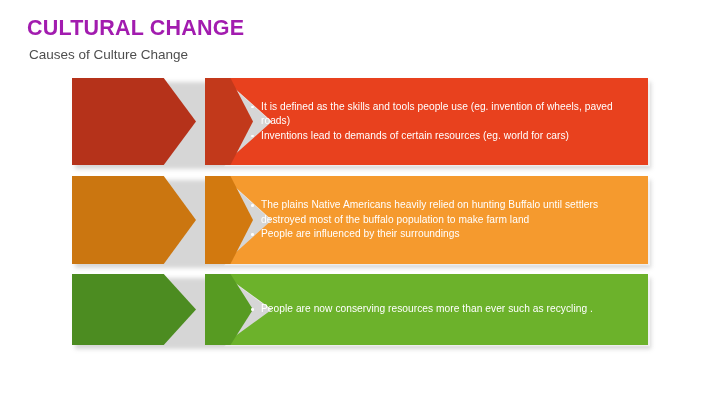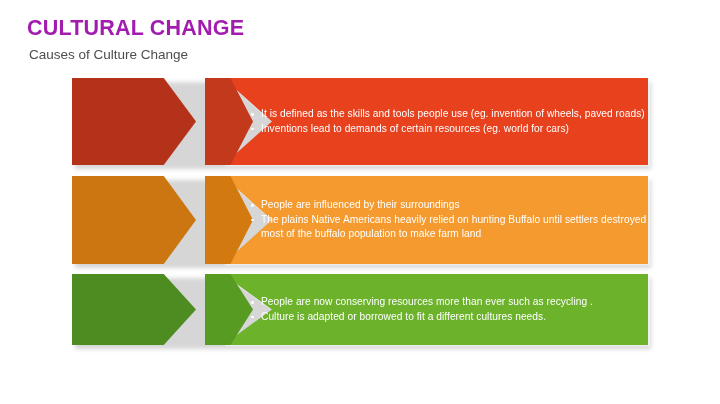--- a/index.html
+++ b/index.html
@@ -43,21 +43,20 @@
     font-weight: normal;
     color: #4e4e4e;
     white-space: nowrap;
   }
 
   
   .row {
     position: absolute;
     left: 72px;
     width: 576px;
-    padding-left: 24px;
   }
 
   
   .row-shadow {
     position: absolute;
     left: 3px;
     top: 4px;
     width: 576px;
     height: 100%;
     background: rgba(120,120,120,0.30);
@@ -183,31 +182,30 @@
         </div>
       </div>
       <div class="row" style="top: 176px; height: 88px;">
         <div class="row-shadow"></div>
         <div class="banner-edge"></div>
         <div class="banner" style="background: rgb(245, 154, 46);"></div>
         <div class="chevron-mid" style="background: rgb(210, 121, 15);"></div>
         <div class="arrow-left" style="background: rgb(203, 118, 16);"></div>
         <div class="arrow-left-label">Changing Environment</div>
         <div class="bullets">
+          <div class="bullet">The plains Native Americans heavily relied on hunting Buffalo until settlers destroyed most of the buffalo population to make farm land</div>
           <div class="bullet">People are influenced by their surroundings</div>
-          <div class="bullet">The plains Native Americans heavily relied on hunting Buffalo until settlers destroyed most of the buffalo population to make farm land</div>
         </div>
       </div>
       <div class="row" style="top: 274px; height: 71px;">
         <div class="row-shadow"></div>
         <div class="banner-edge"></div>
         <div class="banner" style="background: rgb(108, 178, 43);"></div>
         <div class="chevron-mid" style="background: rgb(87, 155, 34);"></div>
         <div class="arrow-left" style="background: rgb(76, 140, 33);"></div>
         <div class="arrow-left-label">New Ideas</div>
         <div class="bullets">
           <div class="bullet">People are now  conserving resources more than ever such as recycling .</div>
-          <div class="bullet">Culture is adapted or borrowed to fit a different cultures needs.</div>
         </div>
       </div>
     </div>
 
 </div>
 
 </body></html>

